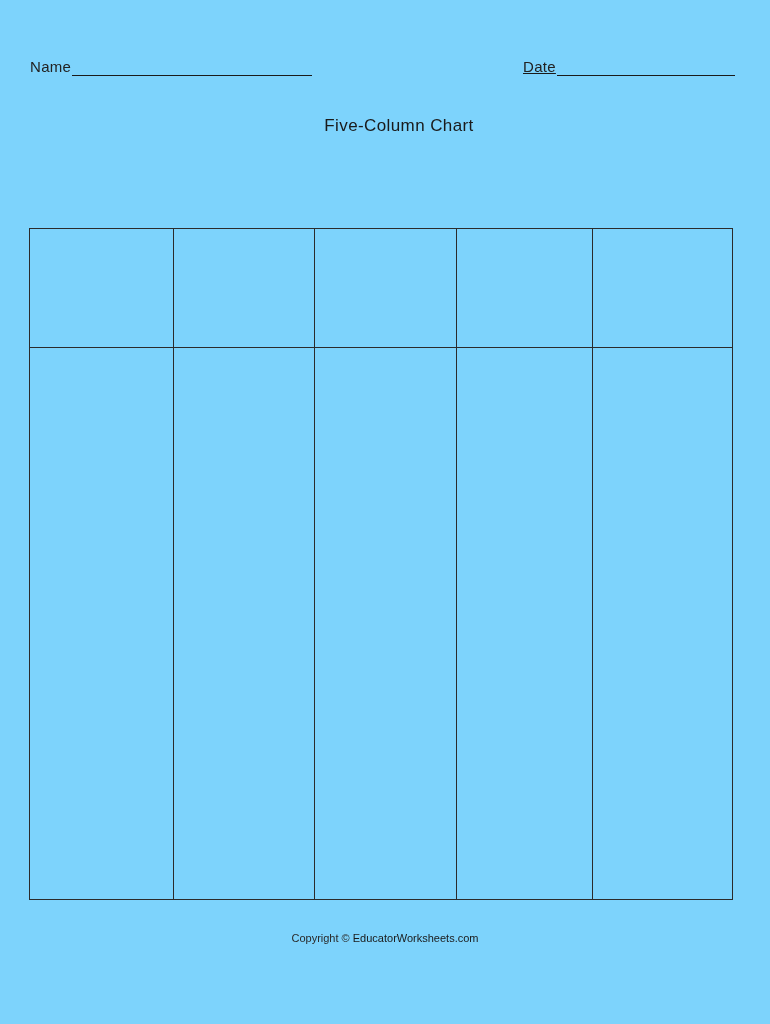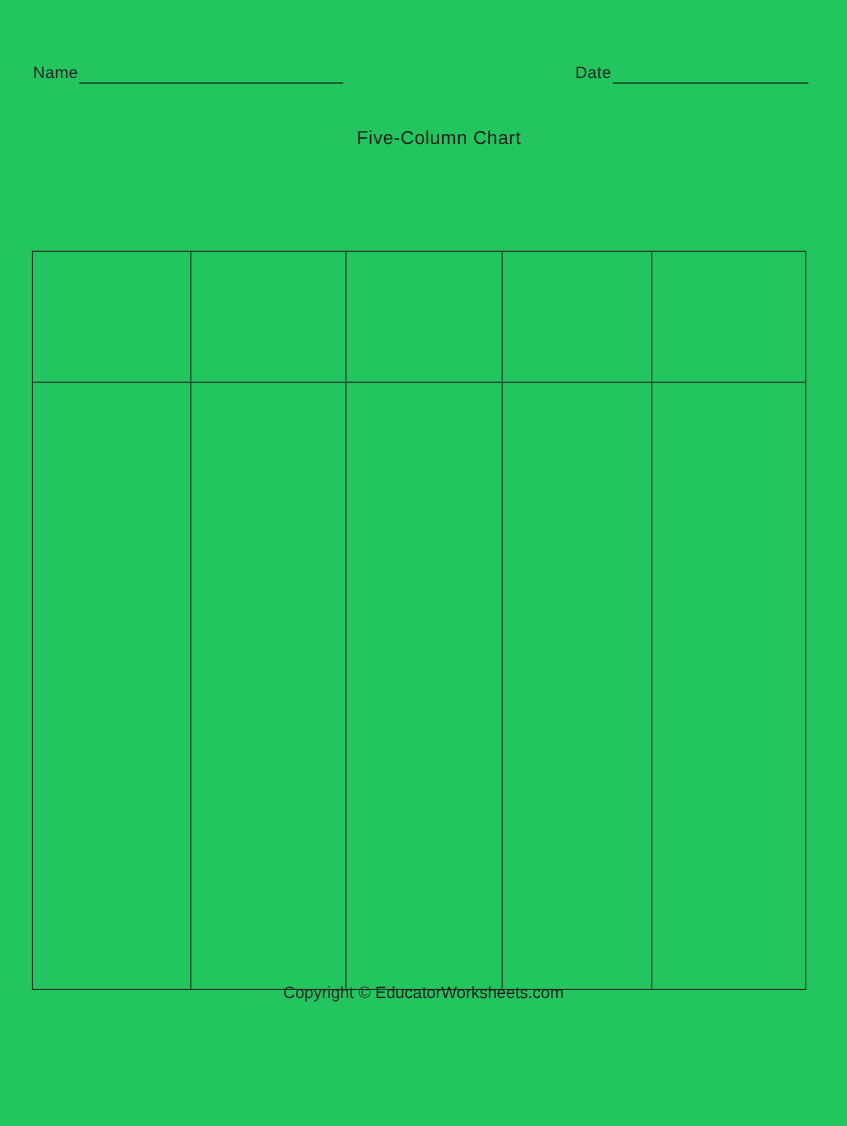--- a/index.html
+++ b/index.html
@@ -15,21 +15,21 @@
     position: relative;
     overflow: hidden;
   }
 
   .page {
     position: absolute;
     left: 0;
     top: 0;
     width: 770px;
     height: 1024px;
-    background: #22c55e;
+    background: #7dd3fc;
   }
 
   
   .header-row {
     position: absolute;
     left: 30px;
     top: 58px;
     width: 702px;
     height: 26px;
   }
@@ -48,21 +48,21 @@
   .field-rule {
     display: inline-block;
     border-bottom: 1px solid #1a1a1a;
     height: 14px;
     margin-left: 1px;
   }
 
   .field-name { left: 0; top: 0; }
   .field-name .field-rule { width: 240px; }
 
-  .field-date { left: 493px; top: 0; }
+  .field-date { left: 493px; top: 0; text-decoration: underline; }
   .field-date .field-rule { width: 178px; }
 
   
   .doc-title {
     position: absolute;
     left: 14px;
     top: 116px;
     width: 770px;
     text-align: center;
     font-size: 17px;
@@ -118,24 +118,24 @@
   .c1 { width: 144px; }
   .c2 { width: 141px; }
   .c3 { width: 142px; }
   .c4 { width: 136px; }
   .c5 { width: 139px; }
 
   
   .footer {
     position: absolute;
     left: 0;
-    top: 894px;
+    top: 932px;
     width: 770px;
     text-align: center;
-    font-size: 15px;
+    font-size: 11px;
     color: #2a2a2a;
   }
   .footer .brand { color: #1a1a1a; }
 </style>
 </head>
 <body>
 
 <div class="page">
 
   <div class="header-row">

